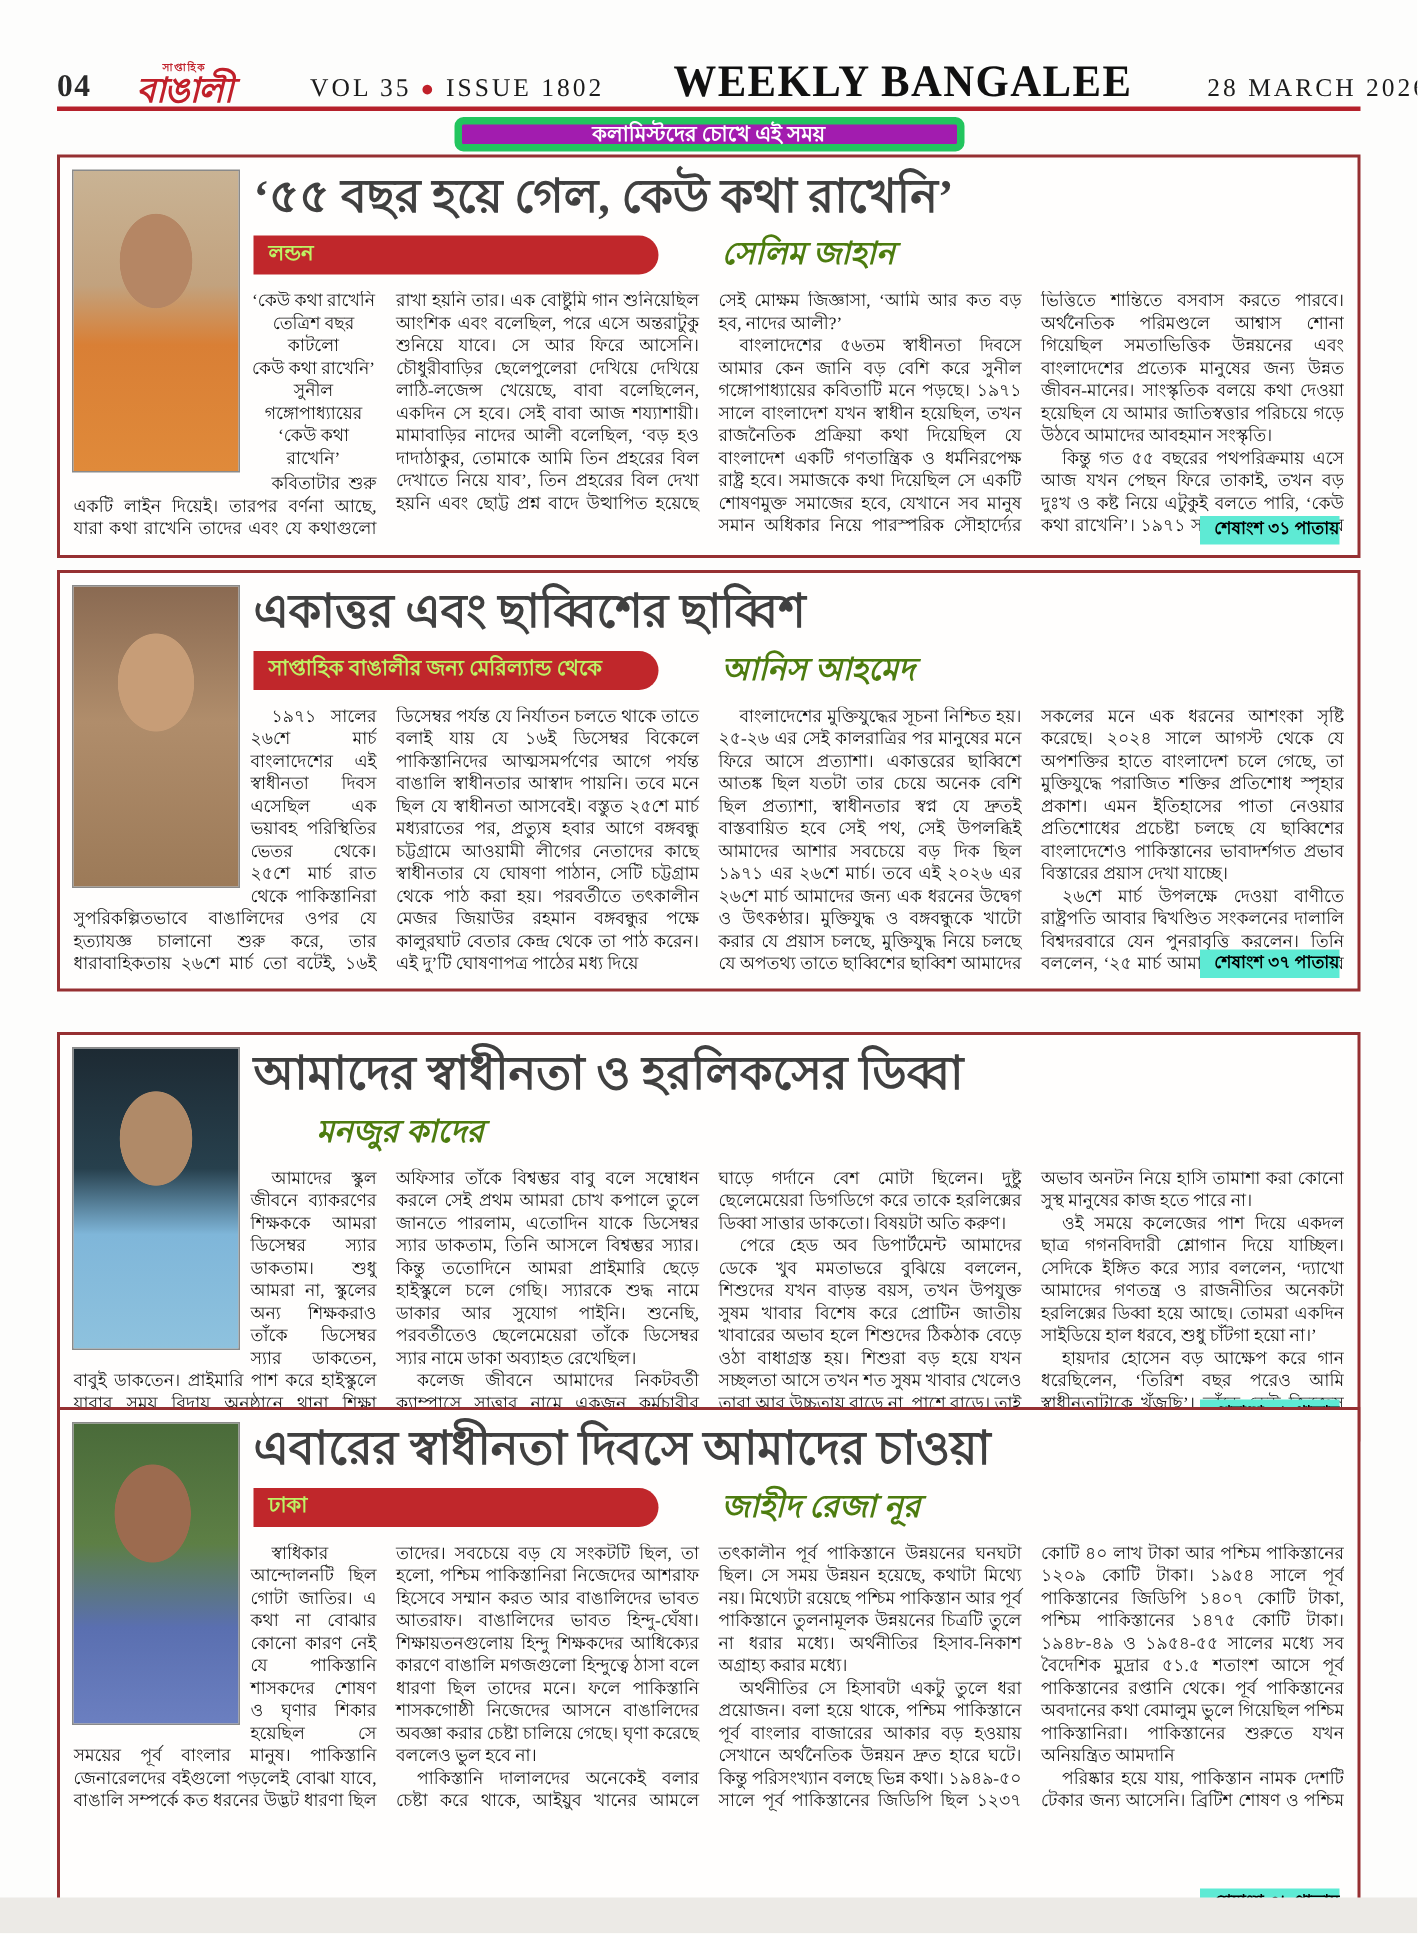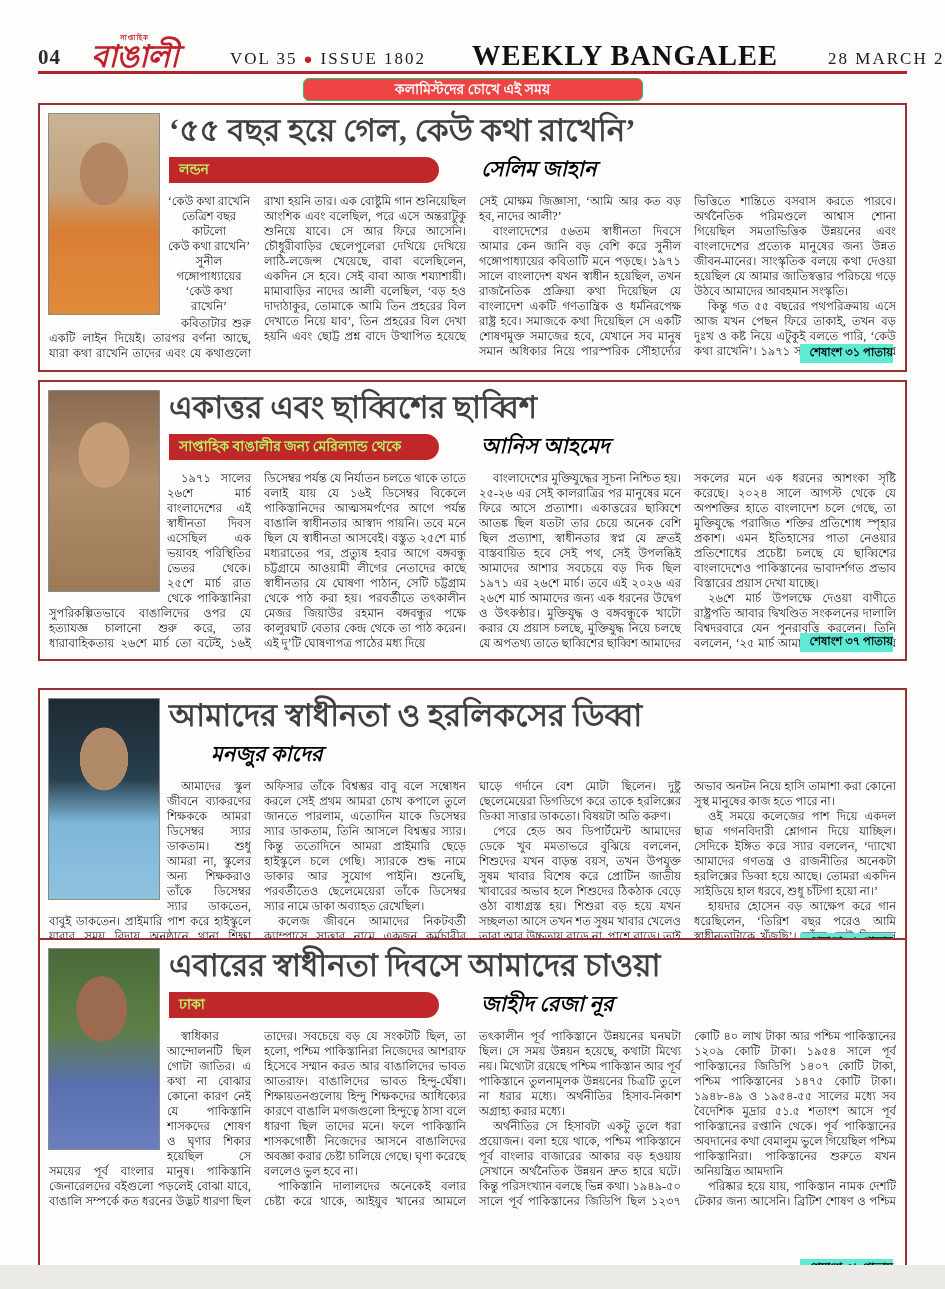--- a/index.html
+++ b/index.html
@@ -6,29 +6,29 @@
   html,body { background:#ffffff; }
   body { font-family:"Liberation Serif", serif; }
   .page { position:relative; width:945px; height:1289px; margin:0 auto; background:#fdfdfc; overflow:hidden; }
 
   
   .header { position:absolute; top:34px; left:38px; right:38px; height:38px; }
   .header-row { display:flex; align-items:flex-end; height:38px;justify-content:space-between; }
   .pageno { font-size:21px; font-weight:bold; color:#2a2a2a; letter-spacing:1px; padding-bottom:2px; }
   .logo-block { margin-left:30px; width:118px; text-align:center; line-height:1; padding-bottom:0; }
   .logo-top { display:block; font-size:7px; color:#c0202a; font-weight:bold; letter-spacing:1px; font-family:"Liberation Sans",sans-serif; }
-  .logo-main { display:block; font-size:31px; font-weight:bold; color:#c0202a; font-style:italic; letter-spacing:-1px; }
+  .logo-main { display:block; font-size:23px; font-weight:bold; color:#c0202a; font-style:italic; letter-spacing:-1px; }
   .volissue { margin-left:52px; font-size:17px; letter-spacing:2px; color:#1c1c1c; padding-bottom:3px; white-space:nowrap; }
   .volissue .dot { color:#c0202a; font-size:15px; padding:0 6px; }
   .masthead { margin-left:46px; font-size:30px; font-weight:bold; color:#111; letter-spacing:1px; padding-bottom:0; transform:scaleX(.95); transform-origin:left bottom; white-space:nowrap; }
   .dateline-top { margin-left:34px; font-size:17px; letter-spacing:2px; color:#1c1c1c; padding-bottom:3px; white-space:nowrap; }
   .red-rule { position:absolute; top:71px; left:38px; right:38px; height:3px; background:#b5212b; }
 
   
-  .banner { position:absolute; top:78px; left:50%; transform:translateX(-50%); width:340px; height:23px; background:#ef4444; border:1px solid #22c55e; border-radius:6px; color:#fff; display:flex; align-items:center; justify-content:center; font-weight:bold; font-size:14px; }
+  .banner { position:absolute; top:78px; left:50%; transform:translateX(-50%); width:340px; height:23px; background:#a21caf; border:5px solid #22c55e; border-radius:6px; color:#fff; display:flex; align-items:center; justify-content:center; font-weight:bold; font-size:14px; }
 
   
   .article { position:absolute; left:38px; width:869px; border:2px solid #963032; background:#fffefd; padding:6px 9px; }
   .art-1 { top:103px; height:269px; }
   .art-2 { top:380px; height:281px; }
   .art-3 { top:688px; height:273px; }
   .art-4 { top:917px; height:349px;margin-top:21px; }
 
   .photo { position:absolute; top:8px; left:8px; width:112px; height:202px; border:1px solid #8a8a8a; }
   .photo-1 { background:
@@ -41,21 +41,21 @@
       radial-gradient(ellipse 40px 52px at 50% 30%, #b08a68 60%, rgba(0,0,0,0) 61%),
       linear-gradient(180deg,#1d2a33 0%,#27404d 40%,#7fb6d9 62%,#8ec2de 100%); }
   .photo-4 { background:
       radial-gradient(ellipse 42px 54px at 48% 30%, #9c6b4f 60%, rgba(0,0,0,0) 61%),
       linear-gradient(180deg,#4a6b3a 0%,#5d7f45 40%,#5a6fb0 68%,#6b7fc0 100%); }
 
   .art-head { margin-left:120px; }
   .headline { font-size:31px; line-height:1.15; font-weight:bold; color:#404040; margin-top:2px; white-space:nowrap; }
   .byline-row { display:flex; align-items:center; margin-top:8px; height:27px; }
   .pill { background:#c0272b; color:#bef264; font-weight:bold; font-size:14px; height:26px; line-height:26px; padding:0 14px 0 10px; border-radius:0 14px 14px 0; min-width:270px; }
-  .author { margin-left:42px; font-size:21px; font-weight:bold; font-style:italic; color:#000000; }
+  .author { margin-left:42px; font-size:21px; font-weight:bold; font-style:italic; color:#4d7c0f; }
 
   .art-body { margin-top:10px; column-count:4; column-gap:13px; column-fill:auto; overflow:hidden; text-align:justify; font-size:11.5px; line-height:15px; color:#161616; }
   .body-1 { height:172px; }
   .body-2 { height:180px; }
   .body-3 { height:176px; }
   .body-4 { height:186px; }
   .photo-spacer { float:left; width:118px; height:126px; }
   .poem { white-space:pre-line; text-align:center; margin-bottom:2px; }
   .art-body p { text-indent:14px; margin:0; }
   .continuation { position:absolute; right:12px; bottom:7px; font-weight:bold; font-size:11.5px; background:#5eead4; padding-left:10px; }

